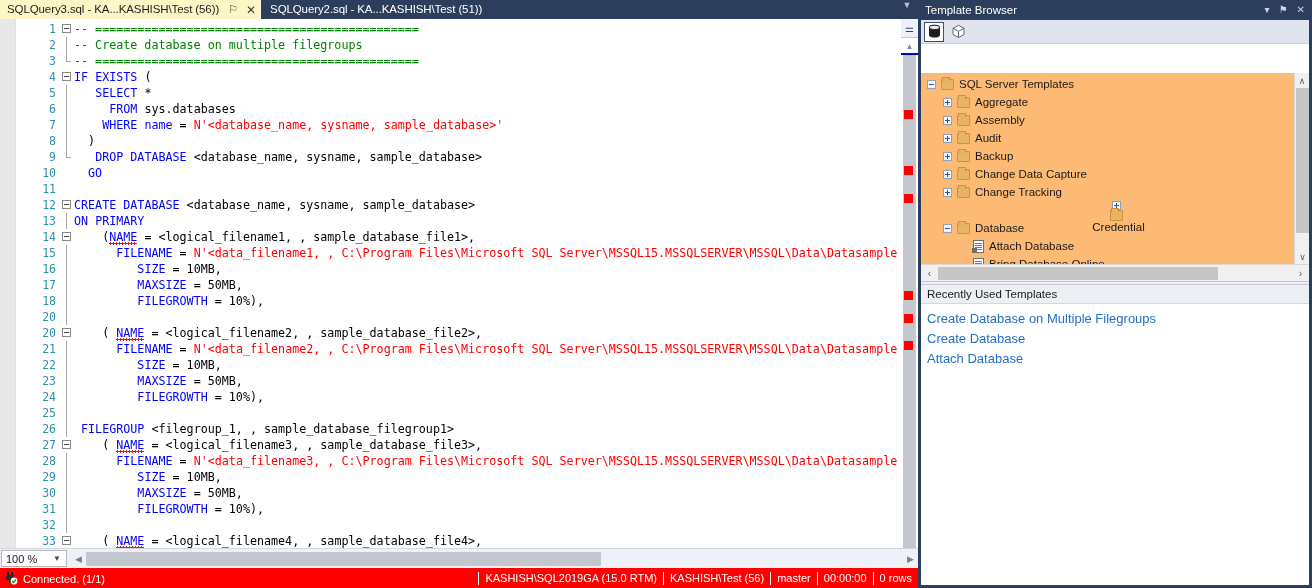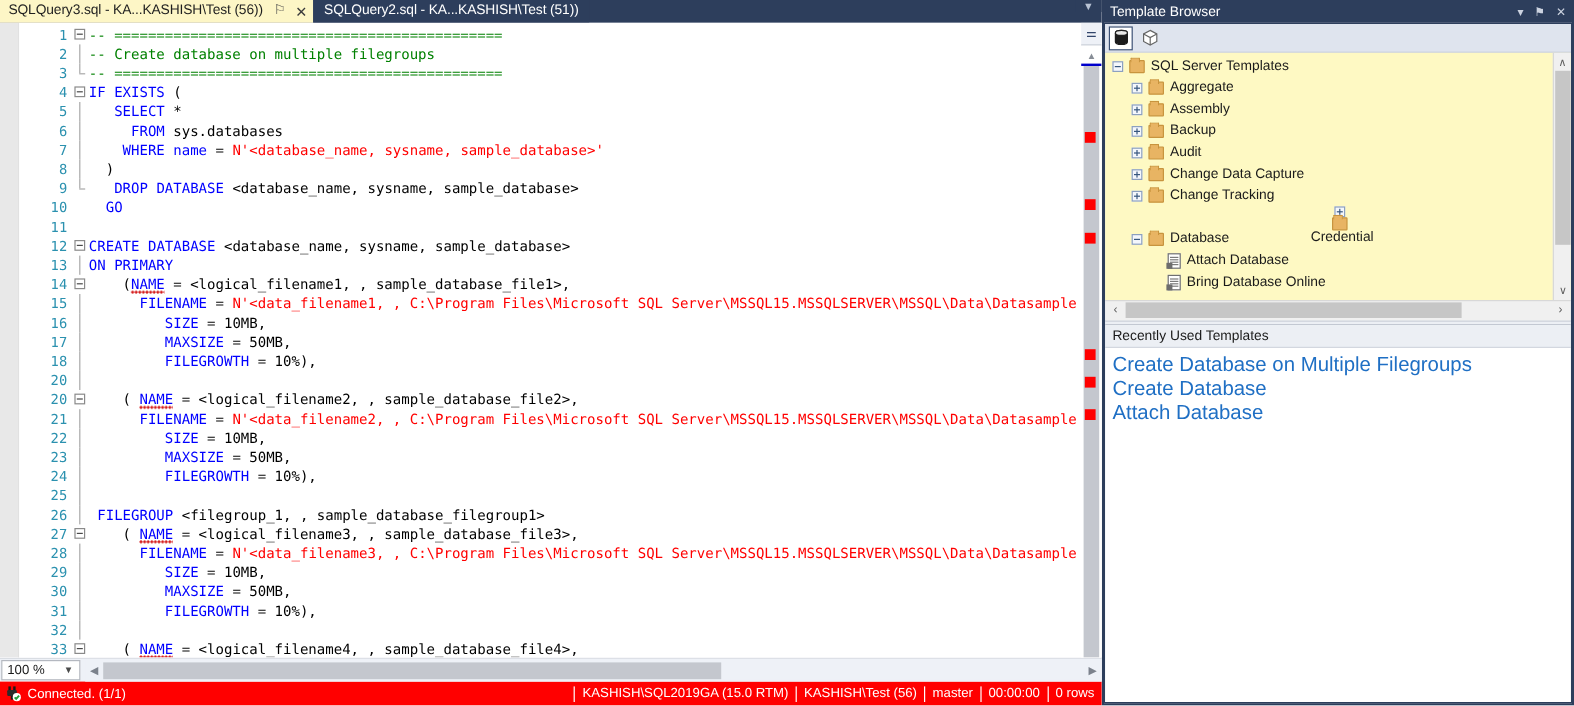--- a/index.html
+++ b/index.html
@@ -123,21 +123,21 @@
     height:19px; display:flex; align-items:center; padding-left:7px;
     color:#ffffff; font-size:11.5px; background:#2d3e5c;
   }
   .tb-title .t-actions { margin-left:auto; display:flex; align-items:center; gap:9px; padding-right:7px; color:#ccd3e0; font-size:10px;}
   .tb-inner { flex:1; margin:0 2px 2px 2px; background:#ffffff; display:flex; flex-direction:column; border:1px solid #2d3e5c; }
 
   .tb-toolbar { height:24px; background:#dfe4ee; display:flex; align-items:center; padding-left:3px; gap:4px; border-bottom:1px solid #c9cfdb;}
   .tbtn { width:20px; height:20px; display:flex; align-items:center; justify-content:center; }
   .tbtn.sel { border:1px solid #3a4f73; background:#ffffff; }
 
-  .tb-tree { flex:1; background:#fef9c3; position:relative; overflow:hidden; display:flex; }
+  .tb-tree { flex:1; background:#fdba74; position:relative; overflow:hidden; display:flex;margin-top:29px; }
   .tree-list { flex:1; padding-top:2px; position:relative; }
   .tnode { height:18px; display:flex; align-items:center; font-size:11.5px; color:#1a1a1a; white-space:nowrap; }
   .exp {
     width:9px; height:9px; border:1px solid #8ca0bf; background:#f4f7fc; position:relative; flex:none;
     display:inline-block; margin-right:5px;
   }
   .exp::before{content:'';position:absolute;left:1px;top:3px;width:5px;height:1px;background:#37577f;}
   .exp.plus::after{content:'';position:absolute;left:3px;top:1px;width:1px;height:5px;background:#37577f;}
   .exp.hidden{ visibility:hidden; }
   .folder {
@@ -164,21 +164,21 @@
 
   .tb-hscroll { height:17px; background:#f0f0f0; border-top:1px solid #d8d8d8; display:flex; align-items:center; position:relative; }
   .tb-hs-arrow { width:17px; text-align:center; color:#5d5d5d; font-size:10px; }
   .tb-hs-track { flex:1; height:13px; position:relative; }
   .tb-hs-thumb { position:absolute; left:0; top:0; height:13px; width:79%; background:#c6c6c6; }
 
   .tb-splitter { height:4px; background:#eceff4; border-top:1px solid #c3c8d2; border-bottom:1px solid #c3c8d2; }
 
   .rut-header { height:19px; background:#eceff4; display:flex; align-items:center; padding-left:6px; font-size:11.5px; color:#1a1a1a; border-bottom:1px solid #d3d7df;}
   .rut-list { flex:none; height:90px; background:#ffffff; padding:4px 0 0 6px; }
-  .rut-item { height:20px; display:flex; align-items:center; font-size:17px; color:#1f6fc4; }
+  .rut-item { height:20px; display:flex; align-items:center; font-size:13px; color:#1f6fc4; }
   .rut-fill { flex:1; background:#ffffff; }
 </style>
 </head>
 <body>
 
 <div id="app">
   <div class="main-split">
 
     <div class="doc-area">
 
@@ -426,26 +426,26 @@
                 <span class="lbl">Aggregate</span>
               </div>
               <div class="tnode" style="padding-left: 22px;">
                 <span class="exp plus"></span>
                 <span class="folder"></span>
                 <span class="lbl">Assembly</span>
               </div>
               <div class="tnode" style="padding-left: 22px;">
                 <span class="exp plus"></span>
                 <span class="folder"></span>
+                <span class="lbl">Audit</span>
+              </div>
+              <div class="tnode" style="padding-left: 22px;">
+                <span class="exp plus"></span>
+                <span class="folder"></span>
                 <span class="lbl">Backup</span>
-              </div>
-              <div class="tnode" style="padding-left: 22px;">
-                <span class="exp plus"></span>
-                <span class="folder"></span>
-                <span class="lbl">Audit</span>
               </div>
               <div class="tnode" style="padding-left: 22px;">
                 <span class="exp plus"></span>
                 <span class="folder"></span>
                 <span class="lbl">Change Data Capture</span>
               </div>
               <div class="tnode" style="padding-left: 22px;">
                 <span class="exp plus"></span>
                 <span class="folder"></span>
                 <span class="lbl">Change Tracking</span>

